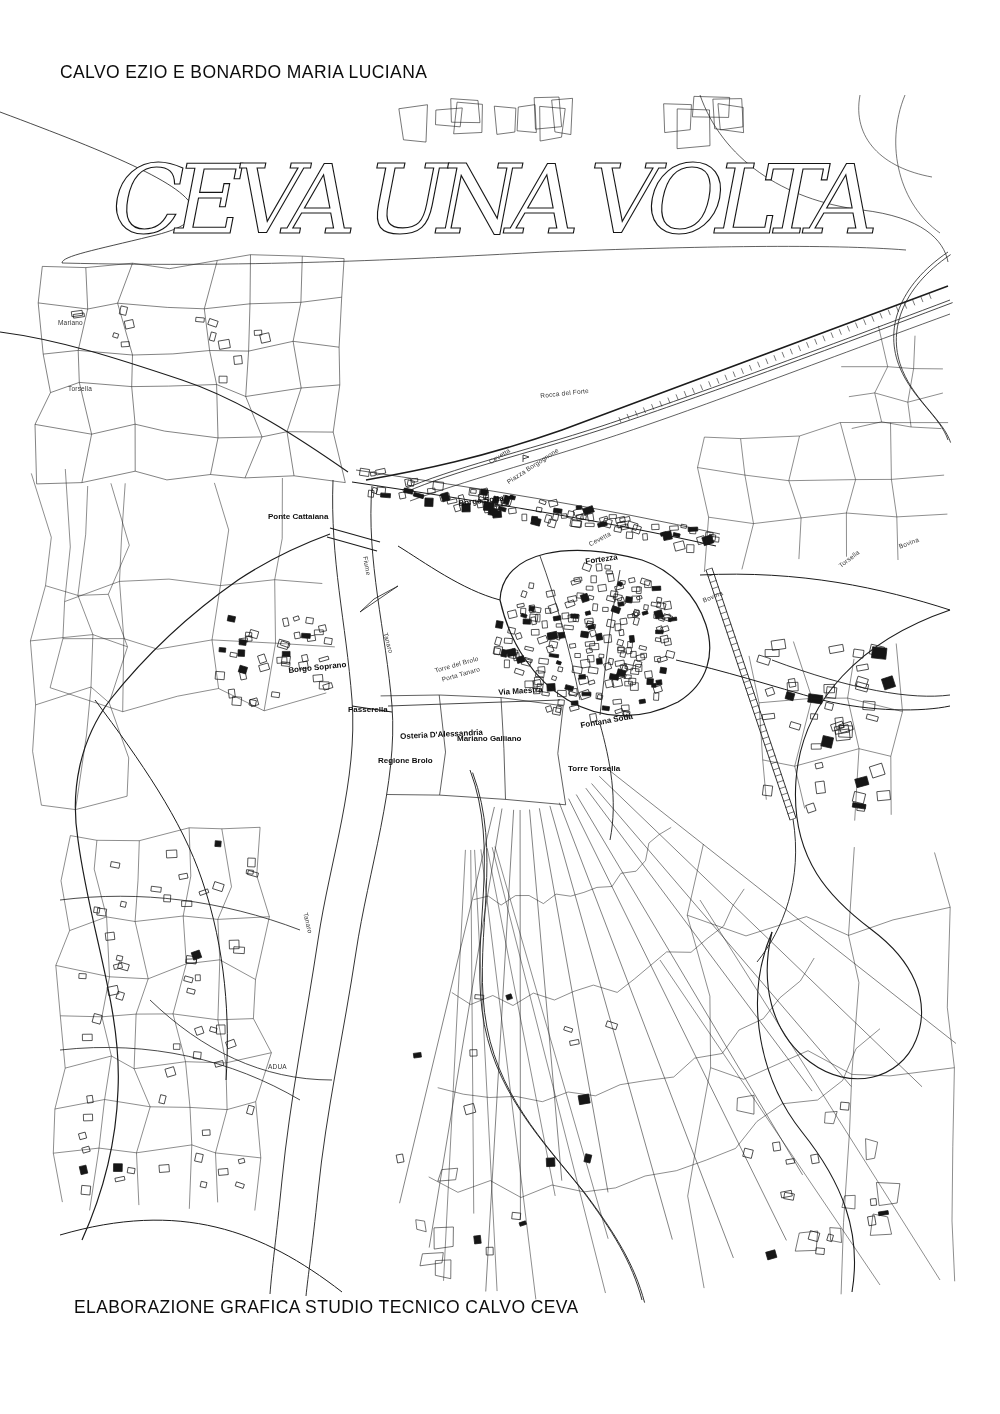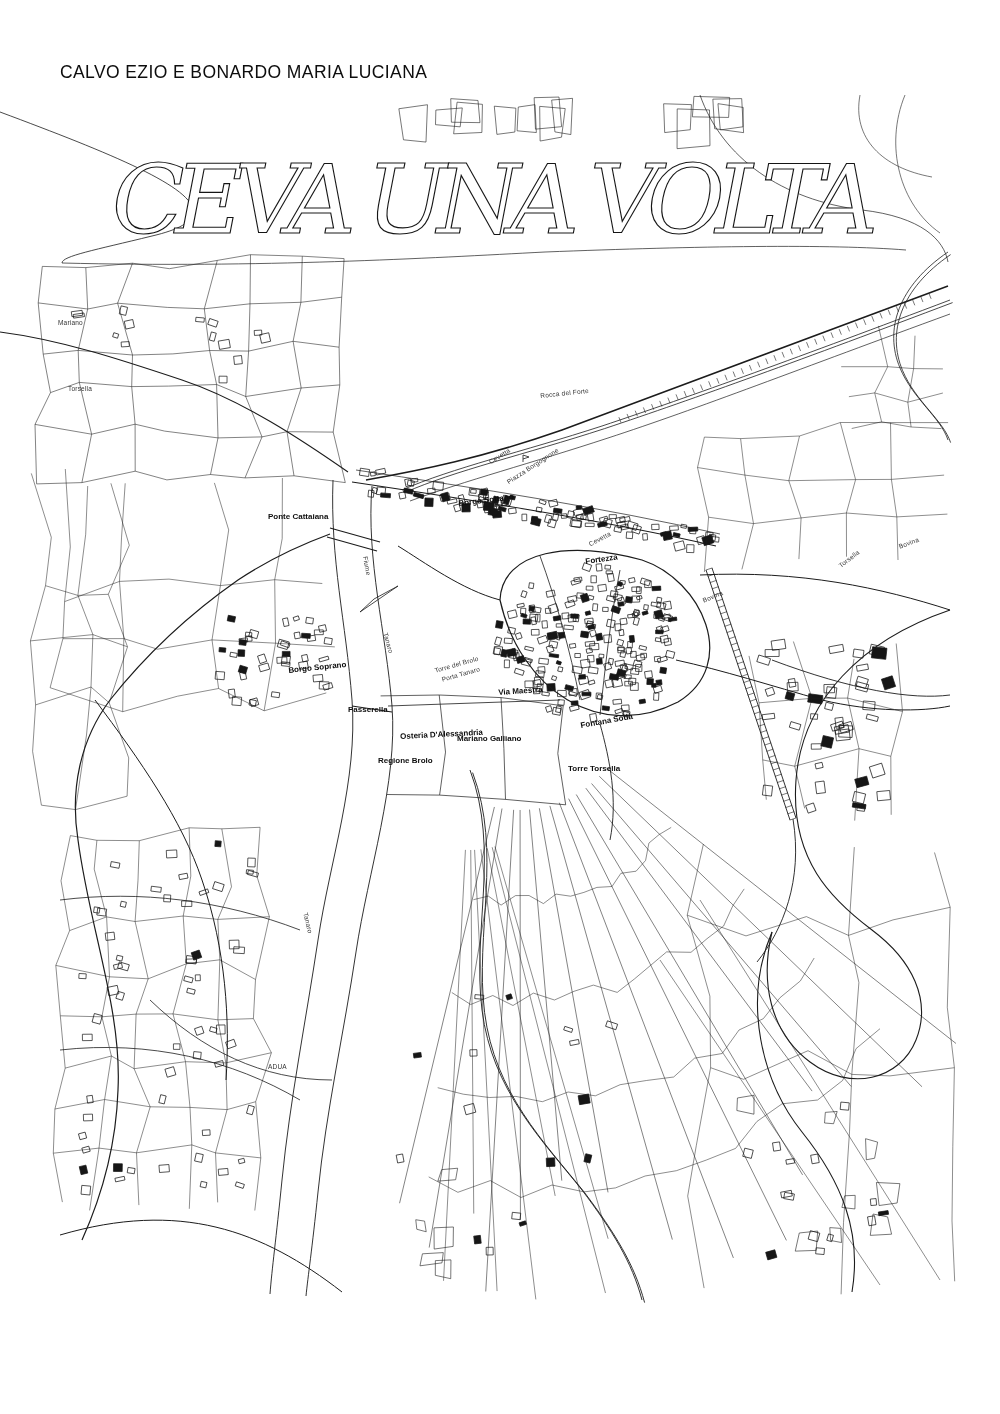--- a/index.html
+++ b/index.html
@@ -788,13 +788,14 @@
       <span class="lbl bold" style="left: 348px; top: 706px; text-align: right;">Passerella</span>
       <span class="lbl bold" style="left: 580px; top: 722px; transform: rotate(-10deg);">Fontana Soda</span>
       <span class="lbl bold" style="left: 400px; top: 733px; transform: rotate(-3deg);">Osteria D'Alessandria</span>
       <span class="lbl bold" style="left: 457px; top: 735px;">Mariano Galliano</span>
       <span class="lbl bold" style="left: 378px; top: 757px;">Regione Brolo</span>
       <span class="lbl bold" style="left: 568px; top: 765px;">Torre Torsella</span>
       <span class="lbl tiny" style="left: 308px; top: 912px; transform: rotate(76deg);">Tanaro</span>
       <span class="lbl tiny" style="left: 268px; top: 1064px;">ADUA</span>
     </div>
 
+  <div id="credit-line">ELABORAZIONE GRAFICA STUDIO TECNICO CALVO CEVA</div>
 </div>
 
 </body></html>

